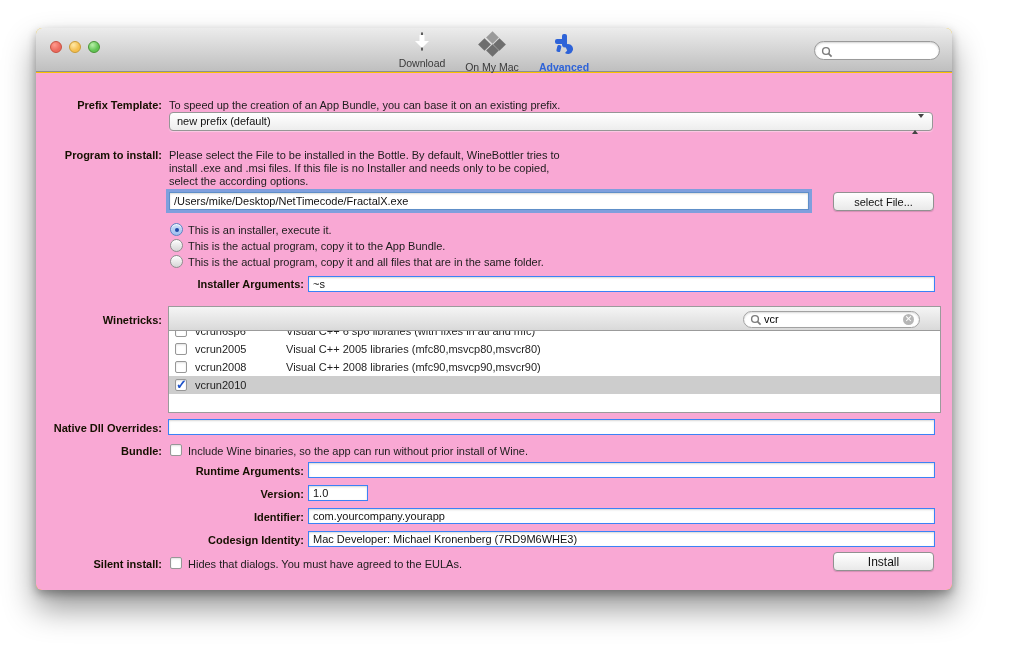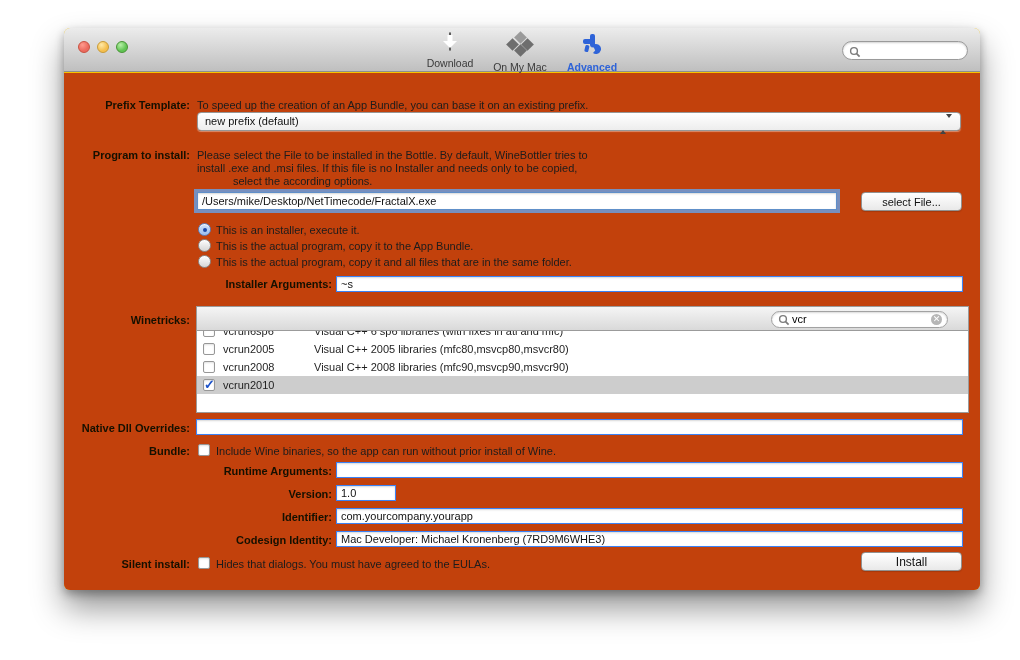--- a/index.html
+++ b/index.html
@@ -1,20 +1,20 @@
 <!DOCTYPE html>
 <html><head>
 <meta charset="utf-8">
 <style>
   * { margin:0; padding:0; box-sizing:border-box; }
   html,body { width:1020px; height:660px; background:#ffffff; font-family:"Liberation Sans", sans-serif; }
   .stage { position:relative; width:1020px; height:660px; background:#ffffff; overflow:hidden; }
 
   .window {
-    position:absolute; left:64px; top:28px; width:916px; height:562px;
+    position:absolute; left:36px; top:28px; width:916px; height:562px;
     border-radius:6px;
     box-shadow:0 18px 32px rgba(0,0,0,0.42), 0 4px 10px rgba(0,0,0,0.30);
     background:#F8C300;
     text-decoration:underline;
   }
 
   
   .titlebar {
     position:absolute; left:0; top:0; width:100%; height:44px;
     background:linear-gradient(#ECECEC, #BFBFBF);
@@ -47,21 +47,21 @@
 
   .search-pill {
     position:absolute; left:778px; top:13px; width:126px; height:19px;
     background:#fff; border:1px solid #9a9a9a; border-radius:10px;
     box-shadow:inset 0 1px 2px rgba(0,0,0,0.18);
   }
   .search-pill svg { position:absolute; left:6px; top:3.5px; }
   .search-pill input { position:absolute; left:20px; top:1px; width:98px; height:15px; border:none; outline:none; font-size:11px; background:transparent; }
 
   
-  .content { position:absolute; left:0; top:45px; width:916px; height:517px; background:#c2410c; border-radius:0 0 6px 6px; }
+  .content { position:absolute; left:0; top:45px; width:916px; height:517px; background:#f9a8d4; border-radius:0 0 6px 6px; }
 
   .flabel { position:absolute; font-size:11px; font-weight:bold; color:#151000; text-align:right; white-space:nowrap; }
   .ftext  { position:absolute; font-size:11px; color:#1c1c1c; white-space:nowrap; }
 
   .field {
     position:absolute; font-size:11px; color:#111; background:#fff;
     border:1px solid #3b82f6; box-shadow:inset 0 1px 2px rgba(0,0,0,0.16);
     padding:1px 4px; outline:none;
   }
   input.field { font-family:"Liberation Sans", sans-serif; }
@@ -171,21 +171,21 @@
       <div class="flabel" style="left:8px; width:118px; top:26px;">Prefix Template:</div>
       <div class="ftext" style="left:133px; top:26px;">To speed up the creation of an App Bundle, you can base it on an existing prefix.</div>
       <div class="selectbox">
         <span>new prefix (default)</span>
         <span class="arrows"><span class="arr-up"></span><span class="arr-dn"></span></span>
       </div>
 
       <div class="flabel" style="left:8px; width:118px; top:76px;">Program to install:</div>
       <div class="ftext" style="left:133px; top:76px;">Please select the File to be installed in the Bottle. By default, WineBottler tries to</div>
       <div class="ftext" style="left:133px; top:89px;">install .exe and .msi files. If this file is no Installer and needs only to be copied,</div>
-      <div class="ftext" style="left:133px; top:102px;margin-left:36px;">select the according options.</div>
+      <div class="ftext" style="left:133px; top:102px;">select the according options.</div>
 
       <input class="field focusring" style="left: 133px; top: 119px; width: 640px; height: 18px;" value="/Users/mike/Desktop/NetTimecode/FractalX.exe">
       <button class="btn" style="left:797px; top:119px; width:101px; height:19px;">select File...</button>
 
       <span class="radio checked" style="left:134px; top:150px;"></span>
       <div class="ftext" style="left:152px; top:151px;">This is an installer, execute it.</div>
 
       <span class="radio" style="left:134px; top:166px;"></span>
       <div class="ftext" style="left:152px; top:167px;">This is the actual program, copy it to the App Bundle.</div>
 

